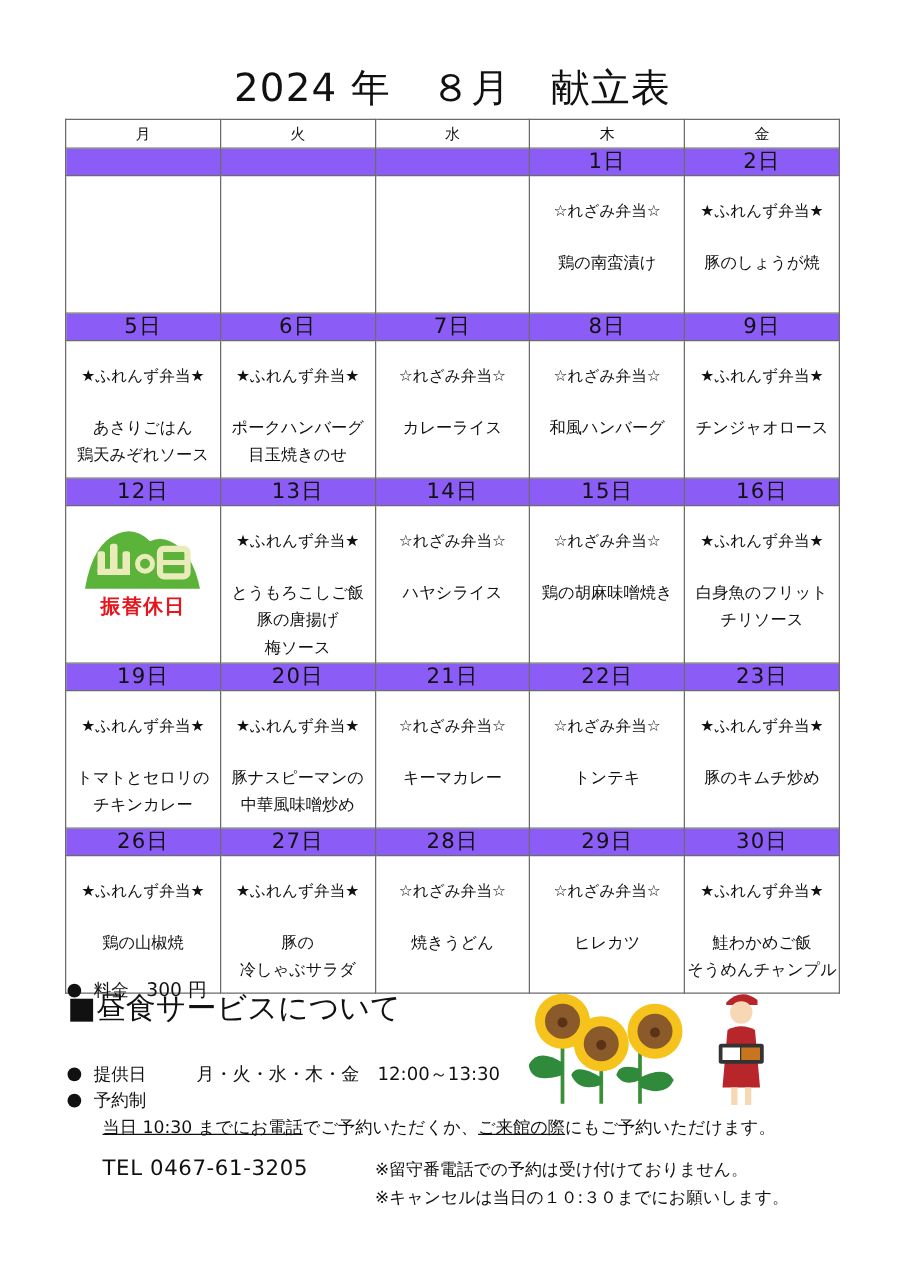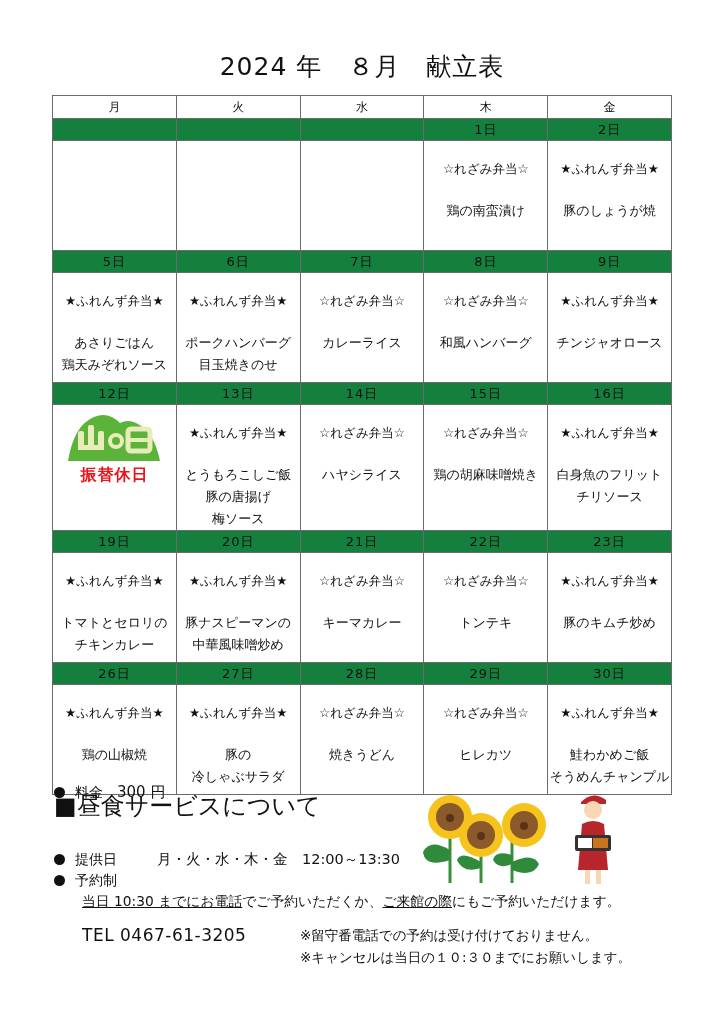--- a/index.html
+++ b/index.html
@@ -1,25 +1,25 @@
 <!DOCTYPE html>
 <html><head>
 <meta charset="utf-8">
 <style>
   html,body{margin:0;padding:0;background:#fff;}
   body{width:724px;height:1024px;position:relative;overflow:hidden;font-family:"DejaVu Sans","Liberation Sans",sans-serif;color:#111;}
-  .title{position:absolute;left:0;top:50px;width:724px;text-align:center;font-size:25px;letter-spacing:1px;white-space:pre;}
+  .title{position:absolute;left:0;top:50px;width:724px;text-align:center;font-size:31px;letter-spacing:1px;white-space:pre;}
   table.cal{position:absolute;left:52px;top:95px;width:620px;border-collapse:collapse;table-layout:fixed;}
   table.cal td{border:1px solid #6b6b6b;padding:0;text-align:center;vertical-align:top;font-size:12.5px;overflow:hidden;}
   tr.hdr td{height:22px;line-height:22px;font-size:12px;background:#fff;}
-  tr.date td{height:21px;line-height:21px;background:#15803d;font-size:13px;letter-spacing:1px;}
+  tr.date td{height:21px;line-height:21px;background:#8b5cf6;font-size:17px;letter-spacing:1px;}
   tr.body td{height:109px;}
   .bento{display:block;margin-top:19px;height:18px;line-height:18px;font-size:12.5px;}
   .menu{display:block;margin-top:22px;line-height:22px;font-size:13px;}
-  .holiday{display:flex;flex-direction:column;align-items:center;}
+  .holiday{display:flex;flex-direction:column;align-items:center;padding-top:10px;}
   .holiday-text{color:#e8141c;font-size:16px;font-weight:bold;margin-top:2px;letter-spacing:1px;}
   .section{position:absolute;left:54px;top:790px;font-size:24px;}
   .info{position:absolute;left:54px;font-size:14px;white-space:pre;}
   .dot{display:inline-block;width:11px;height:11px;border-radius:50%;background:#111;margin-right:10px;vertical-align:-1px;}
   .note-line{position:absolute;left:82px;top:893px;font-size:13.8px;white-space:nowrap;}
   .u{text-decoration:underline;}
   .tel{position:absolute;left:82px;top:925px;font-size:17px;letter-spacing:0.5px;}
   .warn{position:absolute;left:300px;font-size:13.5px;white-space:nowrap;}
   .illus{position:absolute;}
 </style>

